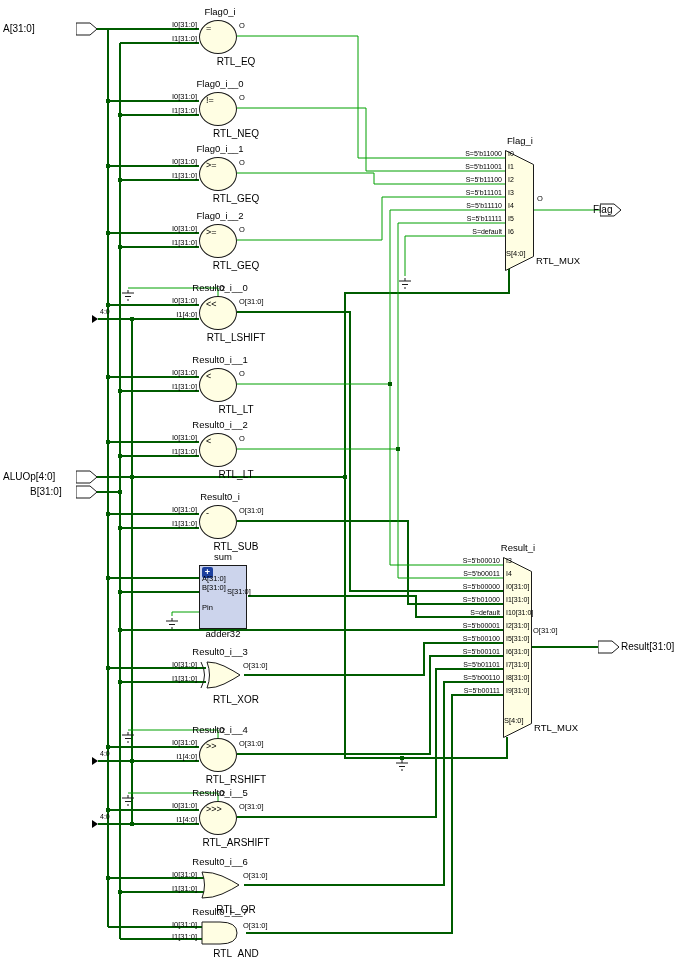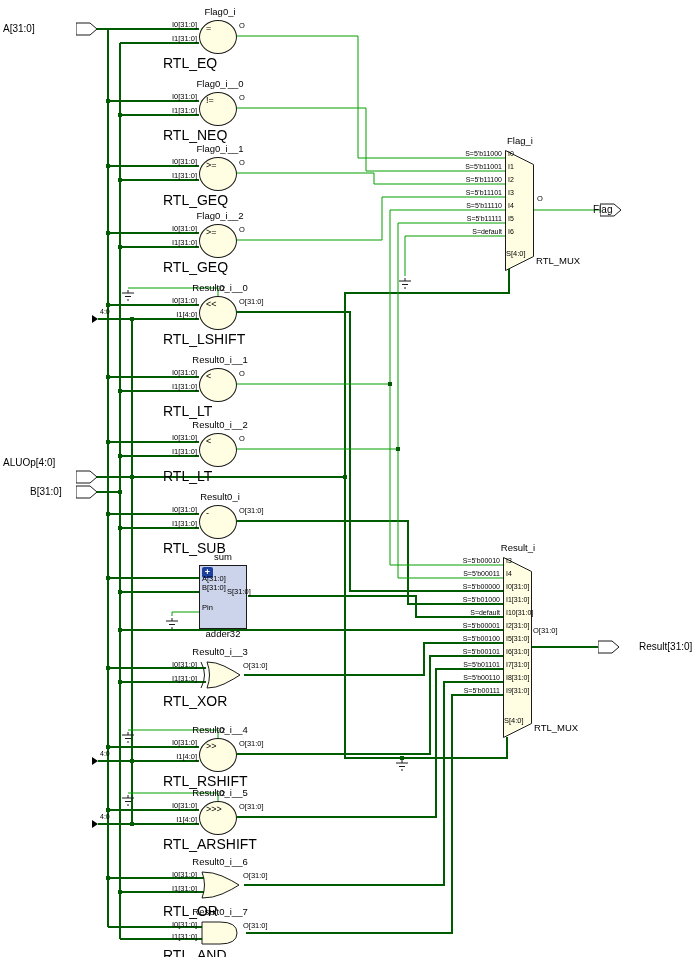--- a/index.html
+++ b/index.html
@@ -7,21 +7,21 @@
   #canvas{position:relative;width:695px;height:957px;background:#fff;
           font-family:"Liberation Sans",sans-serif;color:#000;overflow:hidden}
   .t{position:absolute;white-space:nowrap;line-height:1.1}
   .pin{font-size:7.5px}
   .sym{font-size:9px}
   #wires{position:absolute;left:0;top:0}
   .bus{stroke:#005c00;stroke-width:2;fill:none}
   .sig{stroke:#00a000;stroke-width:1;fill:none}
   .op{position:absolute;left:155px;width:130px;height:50px}
   .op .op-title{position:absolute;left:0;top:-13px;width:130px;text-align:center;font-size:9.5px;white-space:nowrap}
-  .op .op-type{position:absolute;left:8px;top:36px;width:130px;text-align:left;font-size:14px;white-space:nowrap}
+  .op .op-type{position:absolute;left:16px;top:36px;width:130px;text-align:center;font-size:10px;white-space:nowrap}
   .op .in0{position:absolute;left:0;top:1px;width:42px;text-align:right;font-size:7.5px}
   .op .in1{position:absolute;left:0;top:15px;width:42px;text-align:right;font-size:7.5px}
   .op .outl{position:absolute;left:84px;top:2px;font-size:7.5px}
   .op.gate .outl{left:88px}
   .op .i2l{position:absolute;left:64px;top:-11px;font-size:7.5px}
   .ell{position:absolute;left:44px;top:0;width:36px;height:32px;border:1px solid #1a1a1a;border-radius:50%;background:#fffee3}
   .ell .sym{position:absolute;left:6px;top:3px}
   .gatesvg{position:absolute;left:44px;top:0}
   .addrect{position:absolute;left:44px;top:0;width:46px;height:62px;background:#ccd4ec;border:1px solid #1a1a1a}
   .addicon{position:absolute;left:2px;top:1px;width:11px;height:11px;background:#1d3f9e;border-radius:2px;color:#fff;font-size:9px;line-height:11px;text-align:center;font-weight:bold}
@@ -86,39 +86,39 @@
         <rect x="396" y="447" width="4" height="4"></rect>
         <rect x="400" y="756" width="4" height="4"></rect>
     </g>
   </svg>
 
   <div class="t plabel" style="left:3px;top:23px">A[31:0]</div>
   <div class="port" style="left:76px;top:22px"><svg width="22" height="14">
         <polygon points="0,1 14,1 21,7 14,13 0,13" fill="#fff" stroke="#1a1a1a"></polygon>
       </svg></div>
 
-  <div class="t plabel" style="left:3px;top:457px">ALUOp[4:0]</div>
+  <div class="t plabel" style="left:3px;top:471px">ALUOp[4:0]</div>
   <div class="port" style="left:76px;top:470px"><svg width="22" height="14">
         <polygon points="0,1 14,1 21,7 14,13 0,13" fill="#fff" stroke="#1a1a1a"></polygon>
       </svg></div>
 
   <div class="t plabel" style="left:30px;top:486px">B[31:0]</div>
   <div class="port" style="left:76px;top:485px"><svg width="22" height="14">
         <polygon points="0,1 14,1 21,7 14,13 0,13" fill="#fff" stroke="#1a1a1a"></polygon>
       </svg></div>
 
   <div class="port" style="left:600px;top:203px"><svg width="22" height="14">
         <polygon points="0,1 14,1 21,7 14,13 0,13" fill="#fff" stroke="#1a1a1a"></polygon>
       </svg></div>
   <div class="t plabel" style="left:593px;top:204px">Flag</div>
 
   <div class="port" style="left:598px;top:640px"><svg width="22" height="14">
         <polygon points="0,1 14,1 21,7 14,13 0,13" fill="#fff" stroke="#1a1a1a"></polygon>
       </svg></div>
-  <div class="t plabel" style="left:639px;top:641px">Result[31:0]</div>
+  <div class="t plabel" style="left:621px;top:641px">Result[31:0]</div>
 
   <div class="slice" style="left:92px;top:308px">
       <span class="tri"></span>
       <span class="t stxt">4:0</span>
     </div>
   <div class="slice" style="left:92px;top:750px">
       <span class="tri"></span>
       <span class="t stxt">4:0</span>
     </div>
   <div class="slice" style="left:92px;top:813px">

